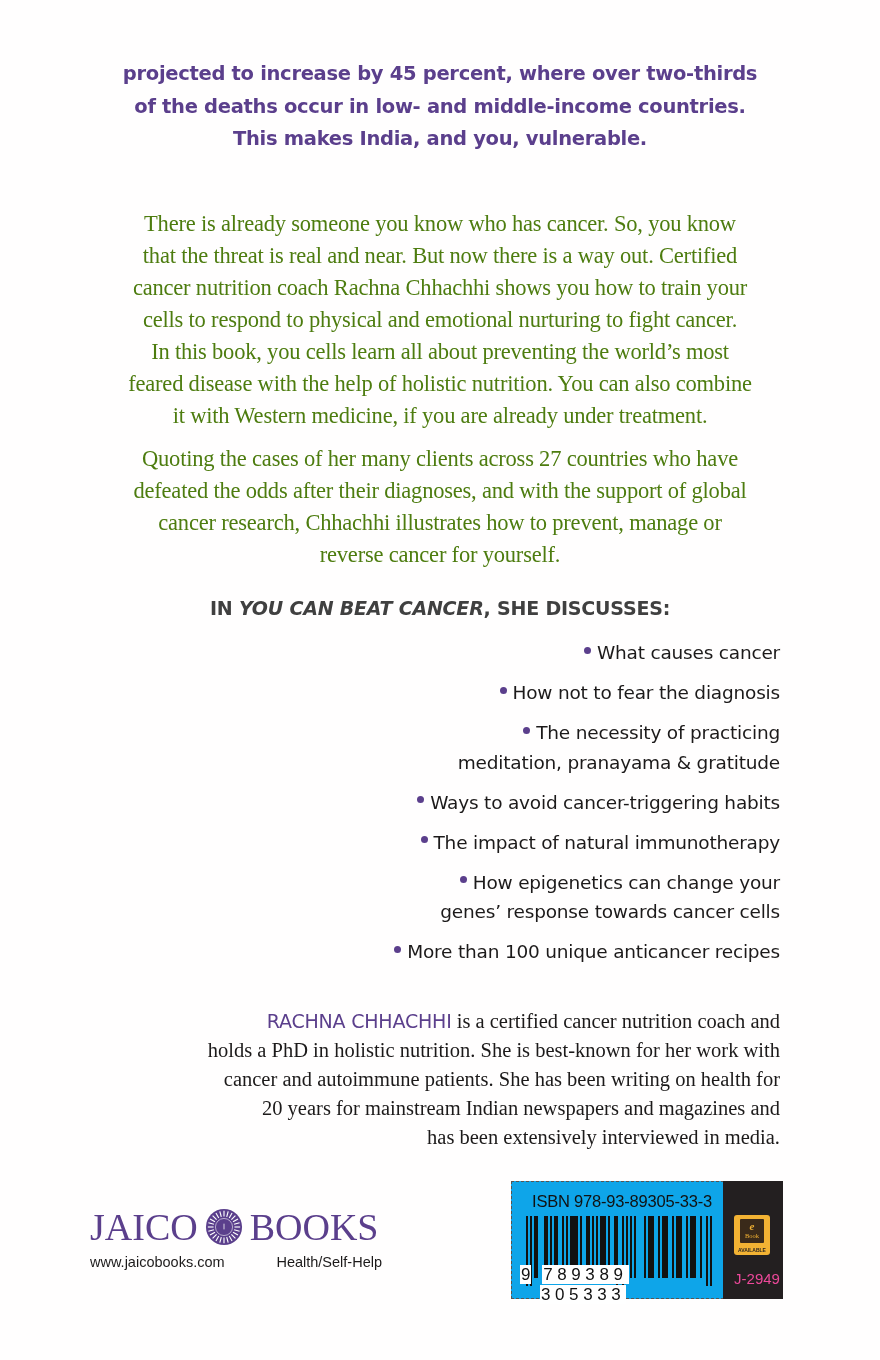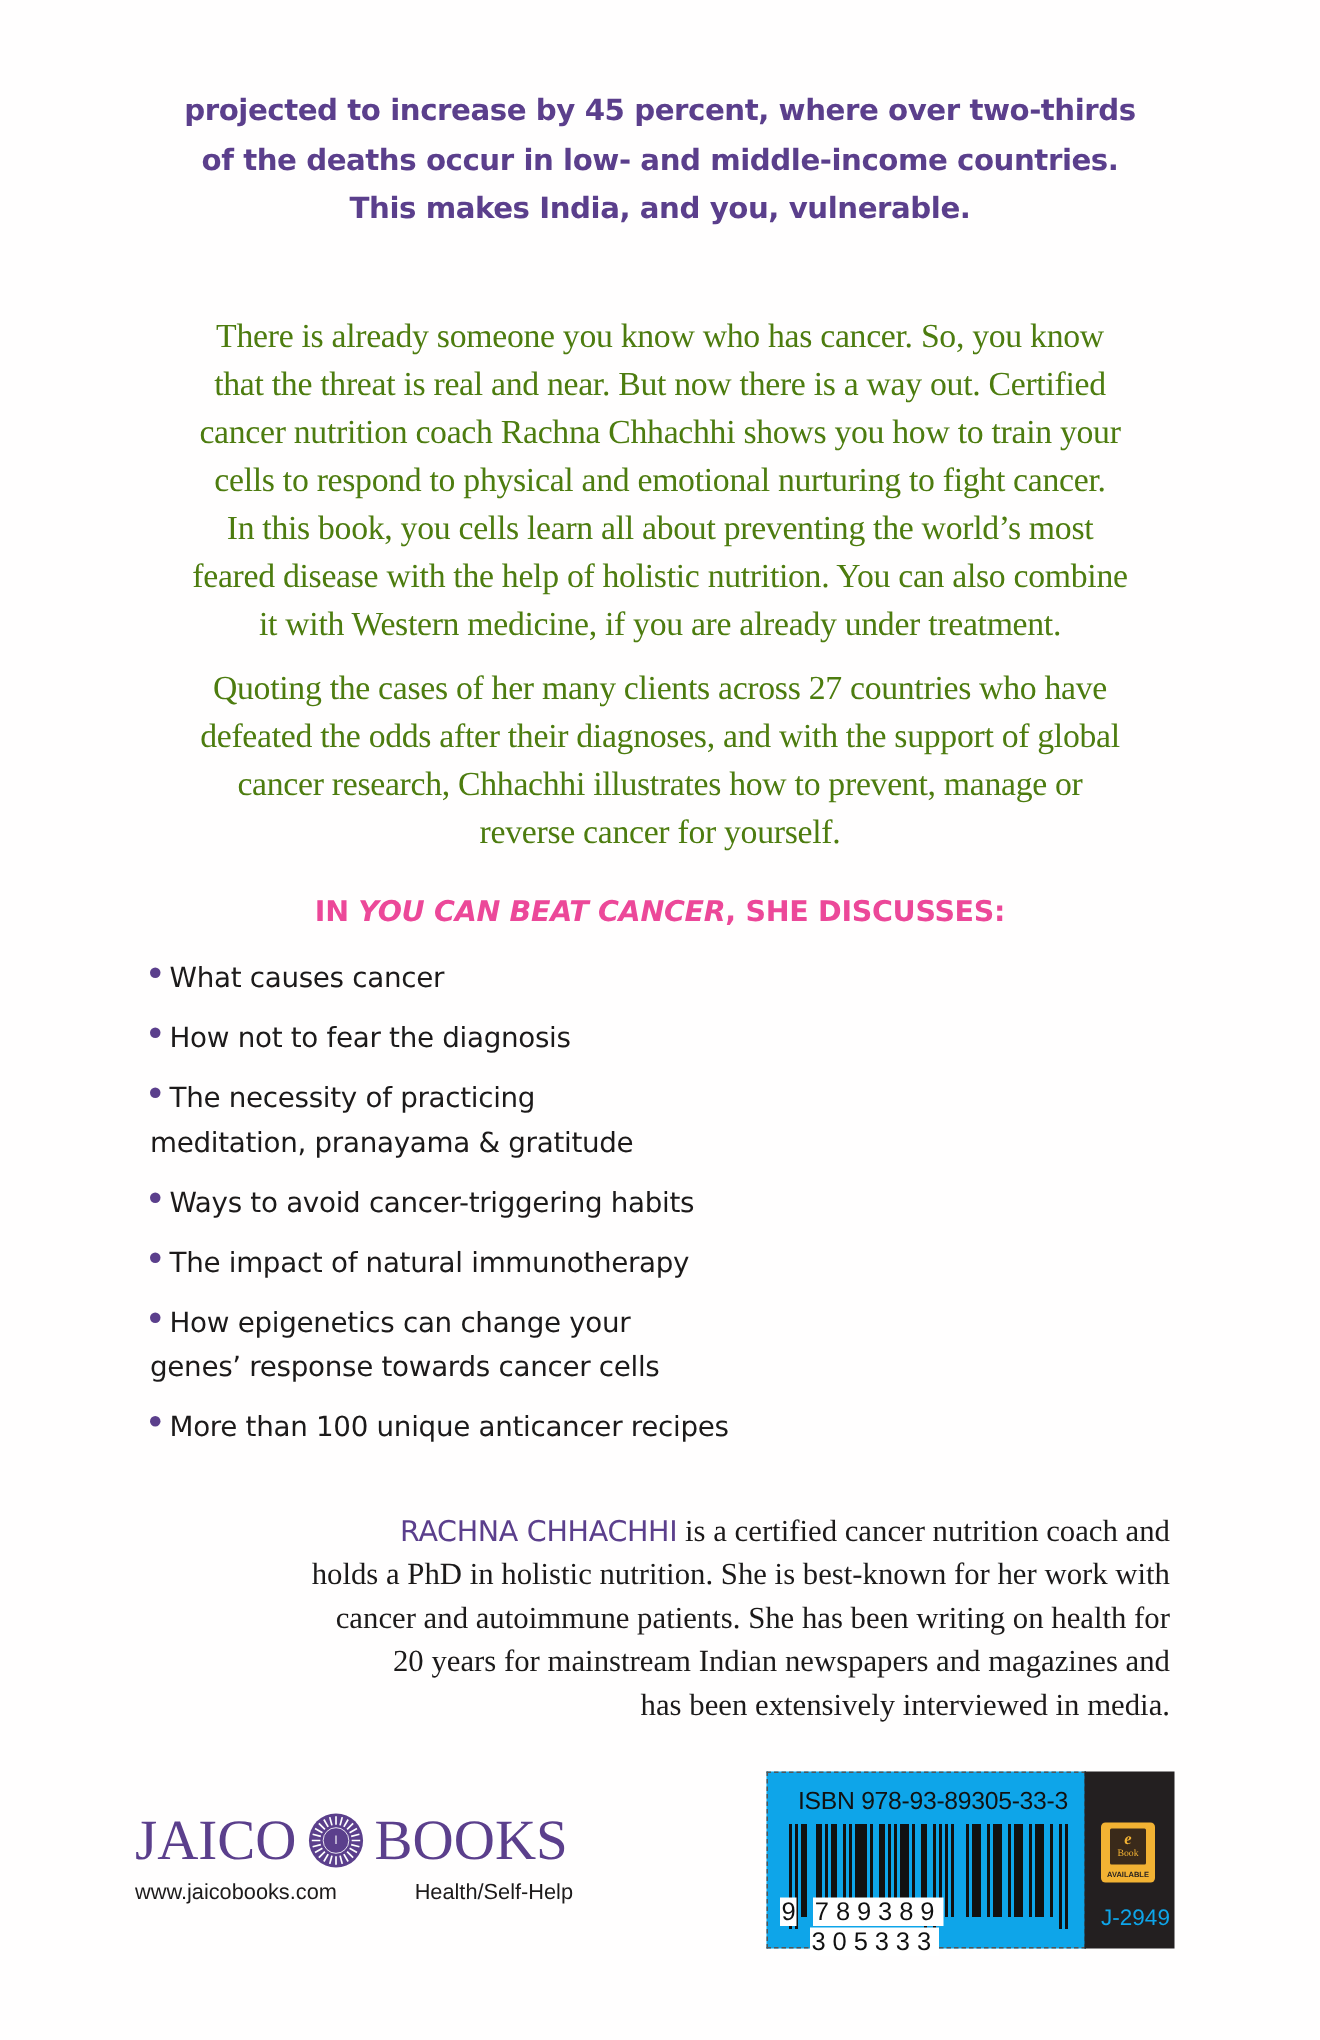--- a/index.html
+++ b/index.html
@@ -15,28 +15,28 @@
   .serif-block {
     position: absolute; left: 80px; width: 720px; text-align: center;
     color: #4d7c0f; font-family: "Liberation Serif", serif;
     font-size: 22.5px; line-height: 32px; letter-spacing: -0.2px;
   }
   .p1 { top: 208px; }
   .p2 { top: 443px; }
 
   .heading {
     position: absolute; left: 100px; top: 597px; width: 680px; text-align: center;
-    color: #ec4899; font-family: "DejaVu Sans", sans-serif; font-weight: bold;
+    color: #404040; font-family: "DejaVu Sans", sans-serif; font-weight: bold;
     font-size: 19px; letter-spacing: -0.2px;
   }
   .heading i { font-style: italic; }
 
   .list { position: absolute; left: 100px; top: 638px; width: 680px; margin: 0; padding: 0; list-style: none; }
   .list li {
-    text-align: left; color: #1c1a1a;
+    text-align: right; color: #1c1a1a;
     font-family: "DejaVu Sans", sans-serif; font-size: 18.5px; line-height: 29.5px;
     margin-bottom: 10.5px; letter-spacing: -0.2px;
   }
   .bullet { display: inline-block; width: 7px; height: 7px; border-radius: 50%; background: #5b3f8c; vertical-align: middle; margin-right: 6px; position: relative; top: -4px; }
 
   .bio {
     position: absolute; left: 100px; top: 1007px; width: 680px; text-align: right;
     color: #1c1a1a; font-family: "Liberation Serif", serif; font-size: 20.5px; line-height: 29px;
   }
   .bio .name { font-family: "DejaVu Sans", sans-serif; color: #5b3f8c; font-size: 19px; letter-spacing: -0.2px; }
@@ -55,21 +55,21 @@
   .bars { position: absolute; left: 14px; top: 34px; width: 190px; height: 70px; }
   .digits { position: absolute; left: 8px; top: 83px; font-family: "Liberation Sans", sans-serif; font-size: 17px; color: #111; background: transparent; }
   .digits span { background: #fff; padding: 0 1px; }
 
   .side-panel { position: absolute; left: 723px; top: 1181px; width: 60px; height: 118px; background: #231f20; }
   .ebook-badge { position: absolute; left: 11px; top: 34px; width: 36px; height: 40px; background: #f2b233; border-radius: 3px; }
   .ebook-inner { position: absolute; left: 6px; top: 4px; width: 24px; height: 24px; background: #3a2a1a; border-radius: 1px; color: #f2b233; font-family: "Liberation Serif", serif; text-align: center; }
   .ebook-e { font-size: 11px; font-style: italic; font-weight: bold; line-height: 12px; display: block; margin-top: 1px; }
   .ebook-book { font-size: 6.5px; line-height: 7px; display: block; }
   .ebook-avail { position: absolute; left: 0; bottom: 2px; width: 36px; text-align: center; font-size: 5px; font-weight: bold; color: #231f20; font-family: "Liberation Sans", sans-serif; }
-  .code { position: absolute; left: 0; bottom: 12px; width: 68px; text-align: center; color: #0ea5e9; font-family: "Liberation Sans", sans-serif; font-size: 15px; }
+  .code { position: absolute; left: 0; bottom: 12px; width: 68px; text-align: center; color: #ec4899; font-family: "Liberation Sans", sans-serif; font-size: 15px; }
 </style>
 </head>
 <body>
 
 <div class="page">
 
   <div class="intro">
     <div>projected to increase by 45 percent, where over two-thirds</div>
     <div>of the deaths occur in low- and middle-income countries.</div>
     <div>This makes India, and you, vulnerable.</div>

